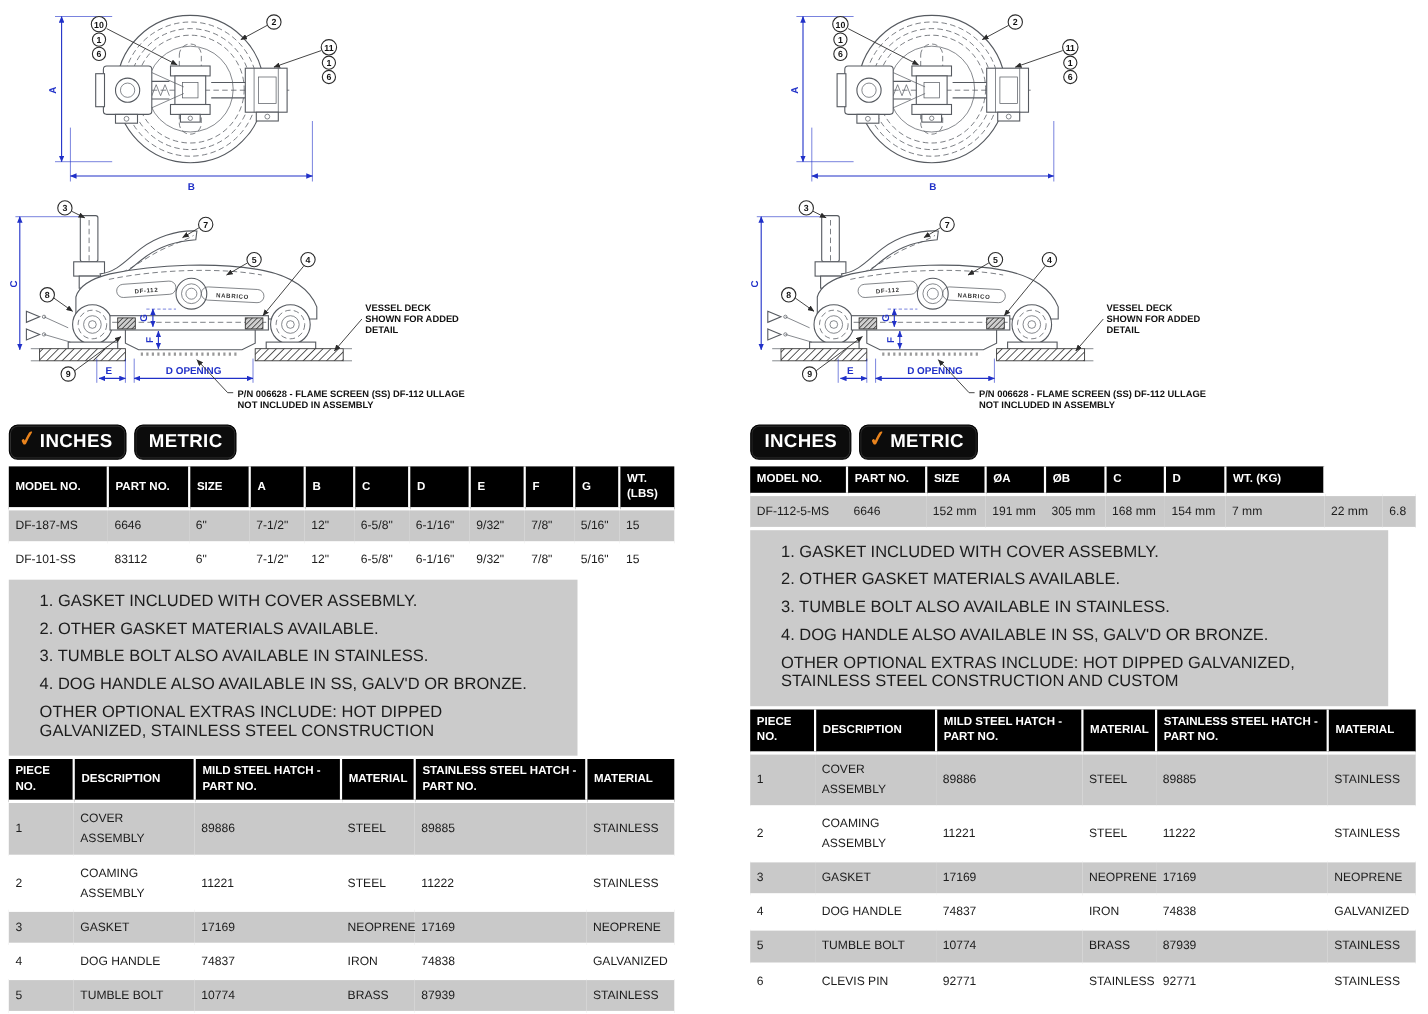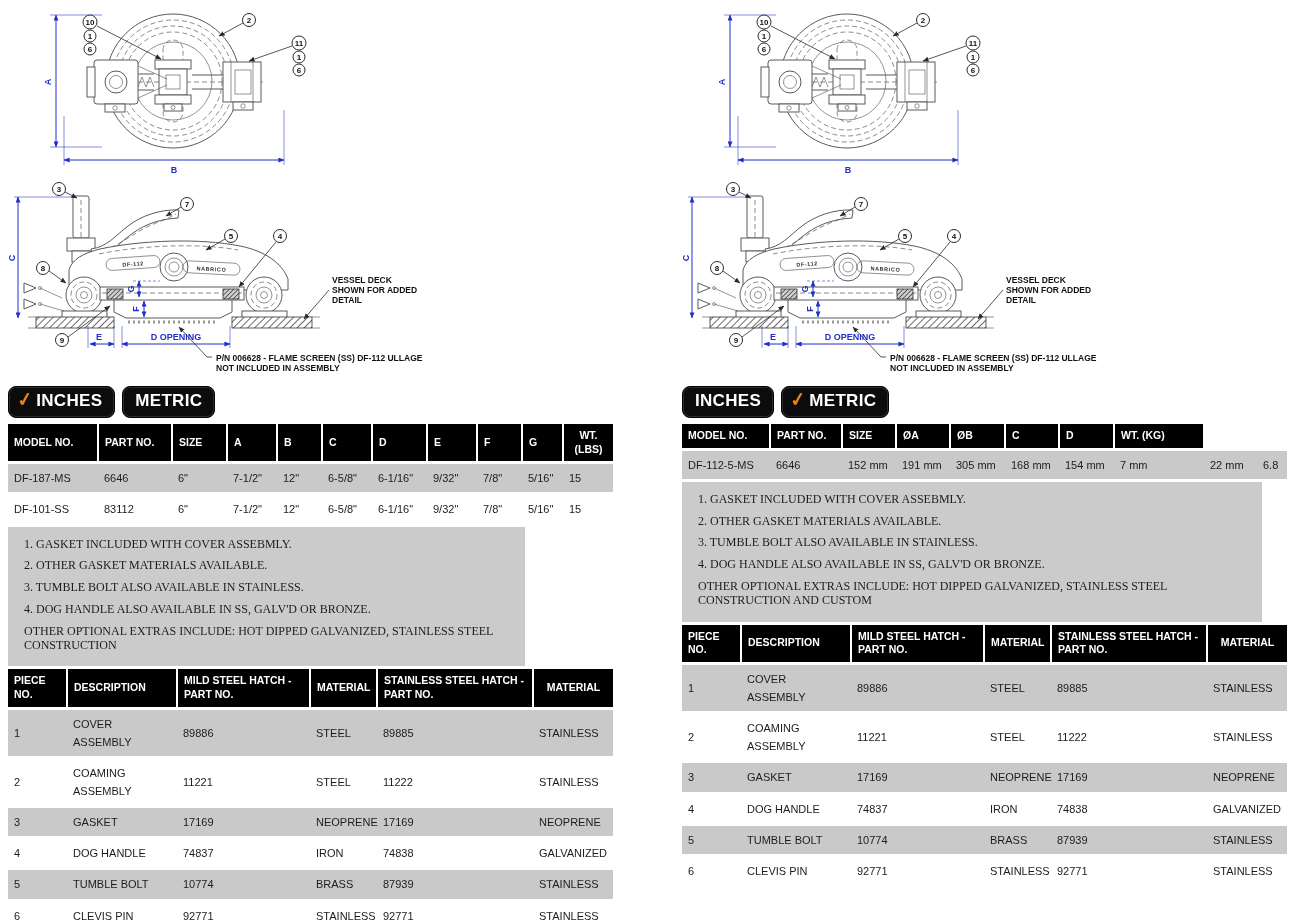--- a/index.html
+++ b/index.html
@@ -16,27 +16,27 @@
        border:1px solid #000;border-radius:8px;padding:4px 12px 6px;cursor:pointer;
        box-shadow:inset 0 0 0 1px rgba(255,255,255,.14);}
   .tab .check{color:#e8831d;font-size:19px;font-weight:bold;transform:rotate(-8deg);margin:-4px 0 0 -4px;}
   
   table{border-collapse:collapse;table-layout:fixed;}
   .dims-table,.parts-table{width:605px;}
   .dims-table{border-bottom:2px solid #dedede;}
   .parts-table{margin-top:3px;}
   th{background:#000;color:#fff;font-size:10.5px;font-weight:bold;text-align:left;
      padding:5px 6px;border-right:2px solid #fff;border-bottom:3px solid #fff;line-height:1.3;vertical-align:middle;}
-  th:last-child{border-right:none;text-align:center;}
+  th:last-child{border-right:none;}
   th:empty{background:#fff;border-right:none;}
   td{font-size:11px;color:#1c1c1c;padding:5px 6px;border-bottom:3px solid #fff;line-height:1.65;vertical-align:middle;}
   .dims-table td{white-space:nowrap;}
   tbody tr:nth-child(odd) td{background:#c9c9c9;}
   
-  .notes{background:#cbcbcb;width:517px;box-sizing:border-box;padding:11px 16px 6px;font-size:12px;color:#1c1c1c;font-family:Liberation Serif, serif;}
+  .notes{background:#cbcbcb;width:517px;box-sizing:border-box;padding:11px 28px 6px;font-size:15px;color:#1c1c1c;}
   .notes div{margin-bottom:8px;line-height:1.15;}
   .panel--metric .notes{width:580px;}
   
   svg text{font-family:"Liberation Sans",sans-serif;}
   .ln{stroke:#565a60;stroke-width:1;fill:none;}
   .lf{stroke:#565a60;stroke-width:1;fill:#fff;}
   .lt{stroke:#565a60;stroke-width:.65;fill:none;}
   .ld{stroke:#565a60;stroke-width:.7;fill:none;stroke-dasharray:5 3;}
   .co{stroke:#2b2b2b;stroke-width:1;fill:#fff;}
   .ct{font-size:8px;font-weight:bold;fill:#111;text-anchor:middle;}

